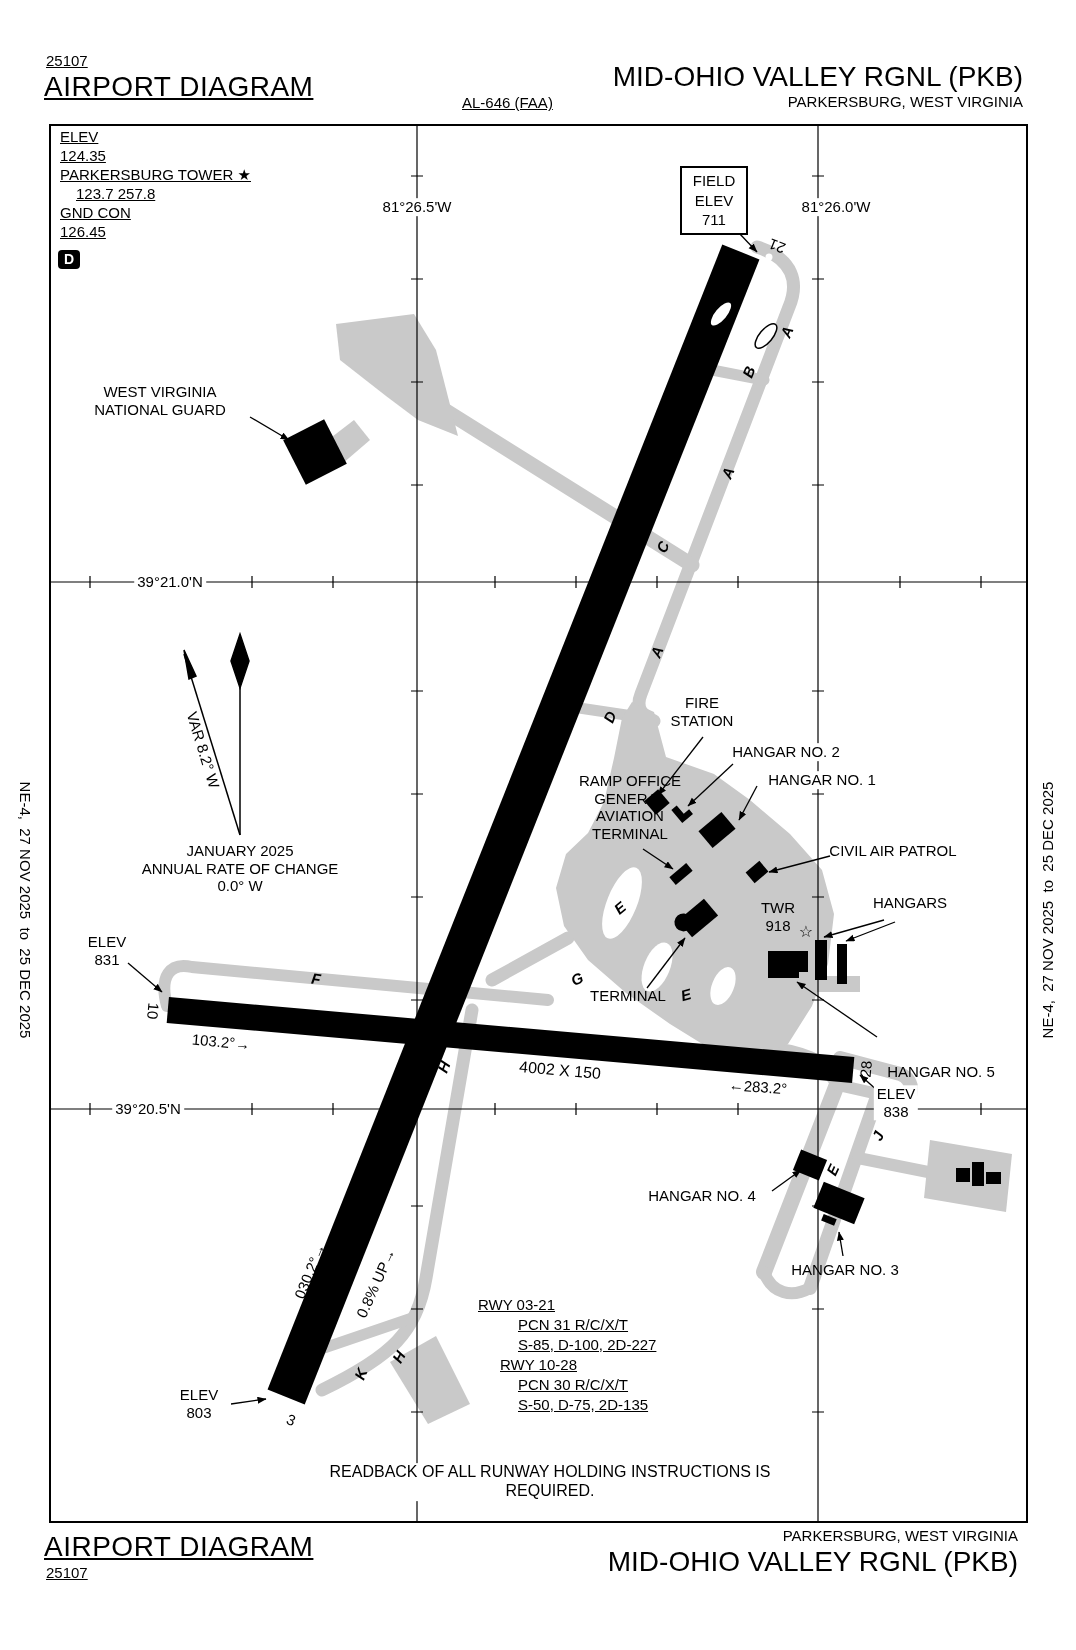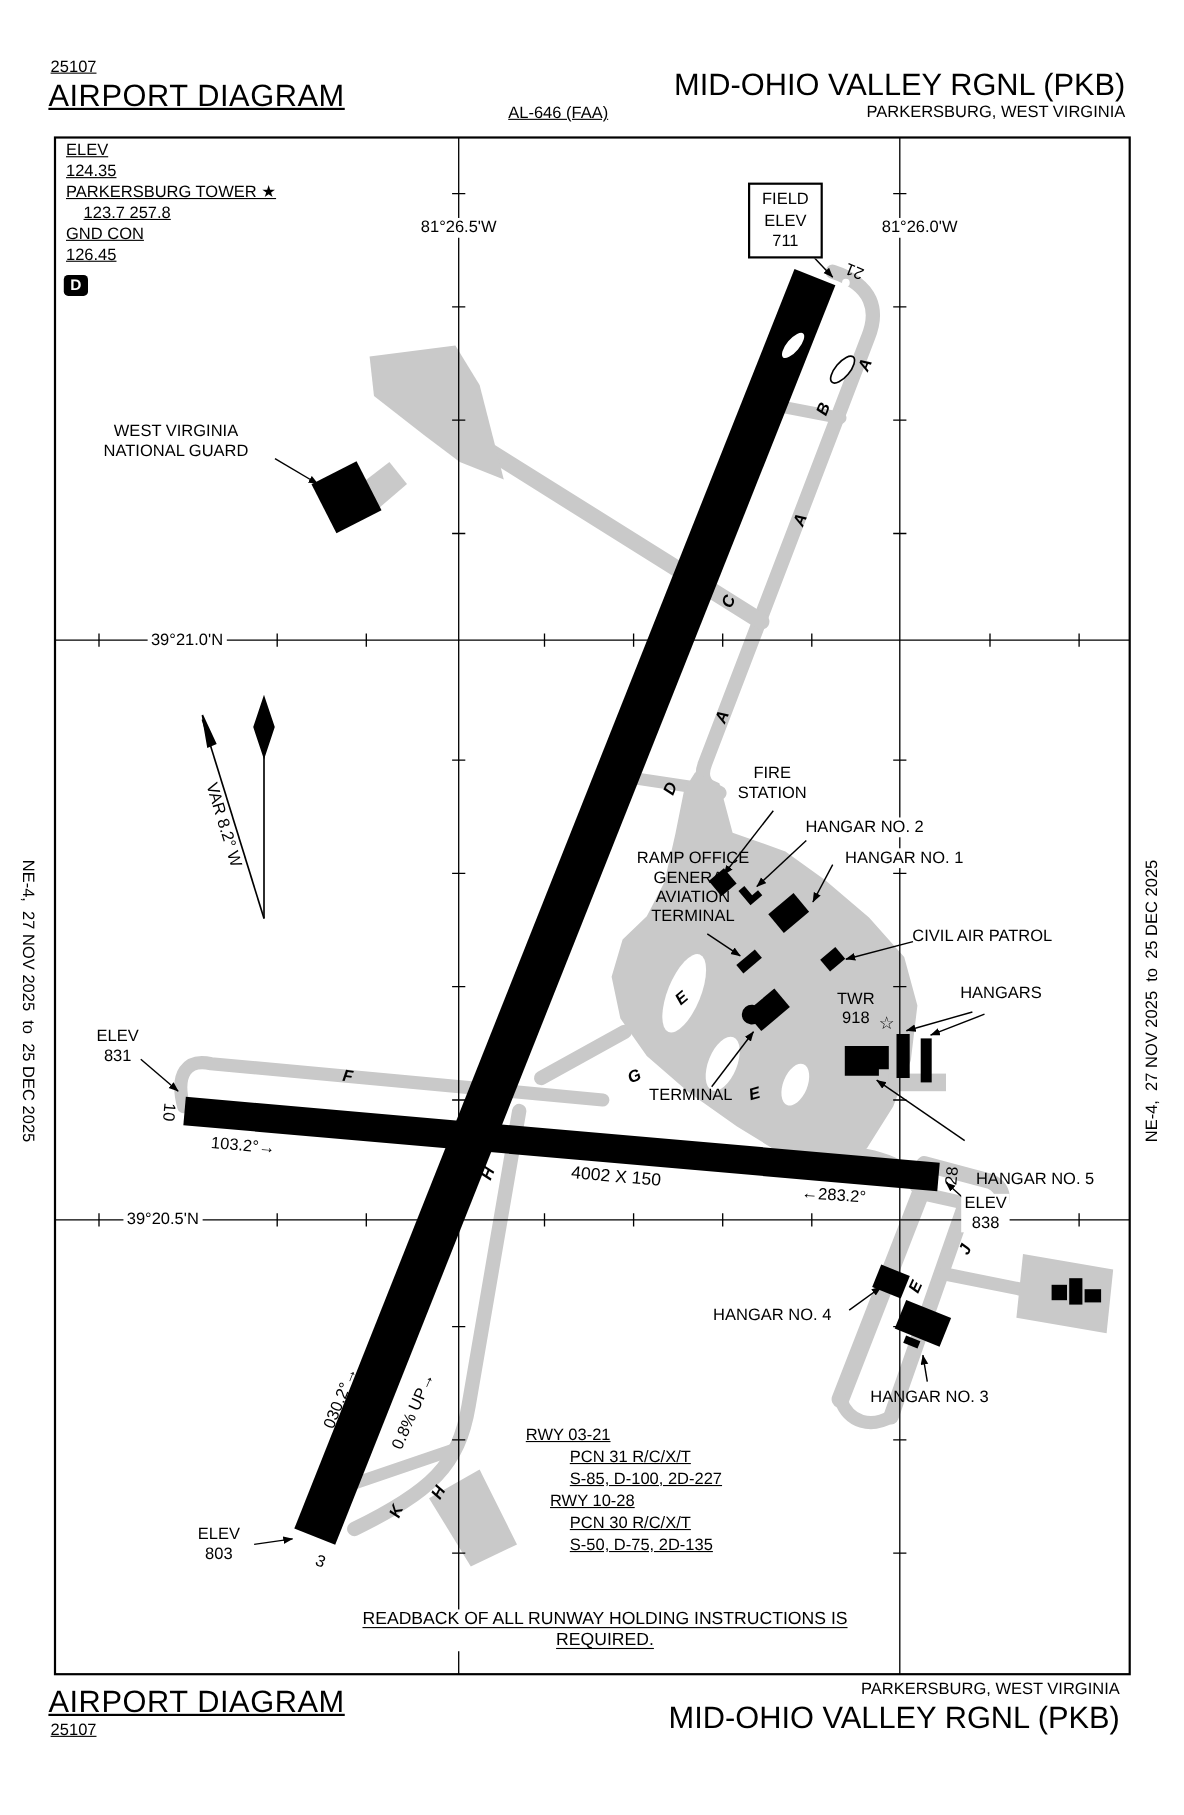--- a/index.html
+++ b/index.html
@@ -9,21 +9,21 @@
   .lbl{position:absolute;transform:translate(-50%,-50%);font-size:15px;line-height:1.18;
        text-align:center;white-space:pre-line;z-index:2;}
   .tl{position:absolute;font-size:15px;line-height:1.18;white-space:pre-line;z-index:2;text-decoration:underline;}
   .rt{position:absolute;font-size:15px;line-height:1.18;white-space:pre-line;text-align:right;z-index:2;}
   .big27{font-size:28px;letter-spacing:.5px;}
   .big23{font-size:28px;}
   .fs16{font-size:16px;}
   .it{font-style:italic;font-weight:bold;}
   .wbg{background:#fff;padding:0 3px;}
   .pre{white-space:pre;}
-  .ul{text-decoration:underline;text-underline-offset:3px;}
+  .ul{text-underline-offset:3px;}
   .dbox{position:absolute;width:22px;height:19px;background:#000;color:#fff;border-radius:4px;
         font-weight:bold;font-size:14px;text-align:center;line-height:19px;z-index:2;}
   .febox{position:absolute;border:2px solid #000;background:#fff;text-align:center;
          font-size:15px;line-height:1.3;padding:3px 6px;white-space:pre-line;z-index:2;}
 </style>
 </head>
 <body>
 
 <div class="page">
 
@@ -157,20 +157,23 @@
   <div class="lbl wbg" style="left:417px;top:207px">81°26.5'W</div>
   <div class="lbl wbg" style="left:836px;top:207px">81°26.0'W</div>
   <div class="lbl wbg" style="left:170px;top:582px">39°21.0'N</div>
   <div class="lbl wbg" style="left:148px;top:1109px">39°20.5'N</div>
 
   <div class="febox" style="left:680px;top:166px;width:52px">FIELD
 ELEV
 711</div>
 
   <div class="lbl" style="left:203px;top:750px;transform:translate(-50%,-50%) rotate(73deg)">VAR 8.2° W</div>
+  <div class="lbl" style="left:240px;top:869px">JANUARY 2025
+ANNUAL RATE OF CHANGE
+0.0° W</div>
 
   <div class="lbl" style="left:160px;top:401px">WEST VIRGINIA
 NATIONAL GUARD</div>
   <div class="lbl" style="left:702px;top:712px">FIRE
 STATION</div>
   <div class="lbl wbg" style="left:786px;top:752px">HANGAR NO. 2</div>
   <div class="lbl wbg" style="left:822px;top:780px">HANGAR NO. 1</div>
   <div class="lbl" style="left:630px;top:807px">RAMP OFFICE
 GENERAL
 AVIATION

